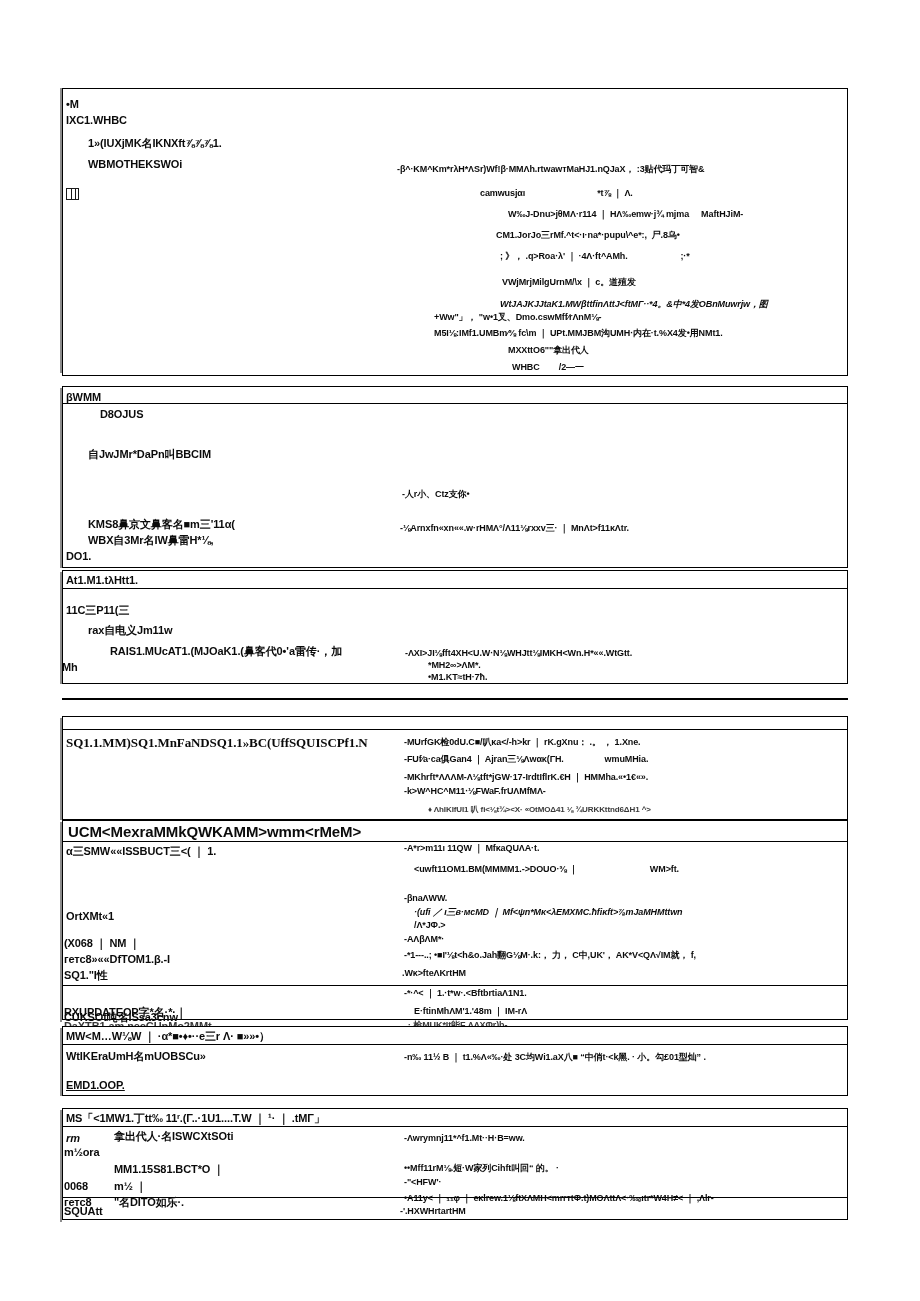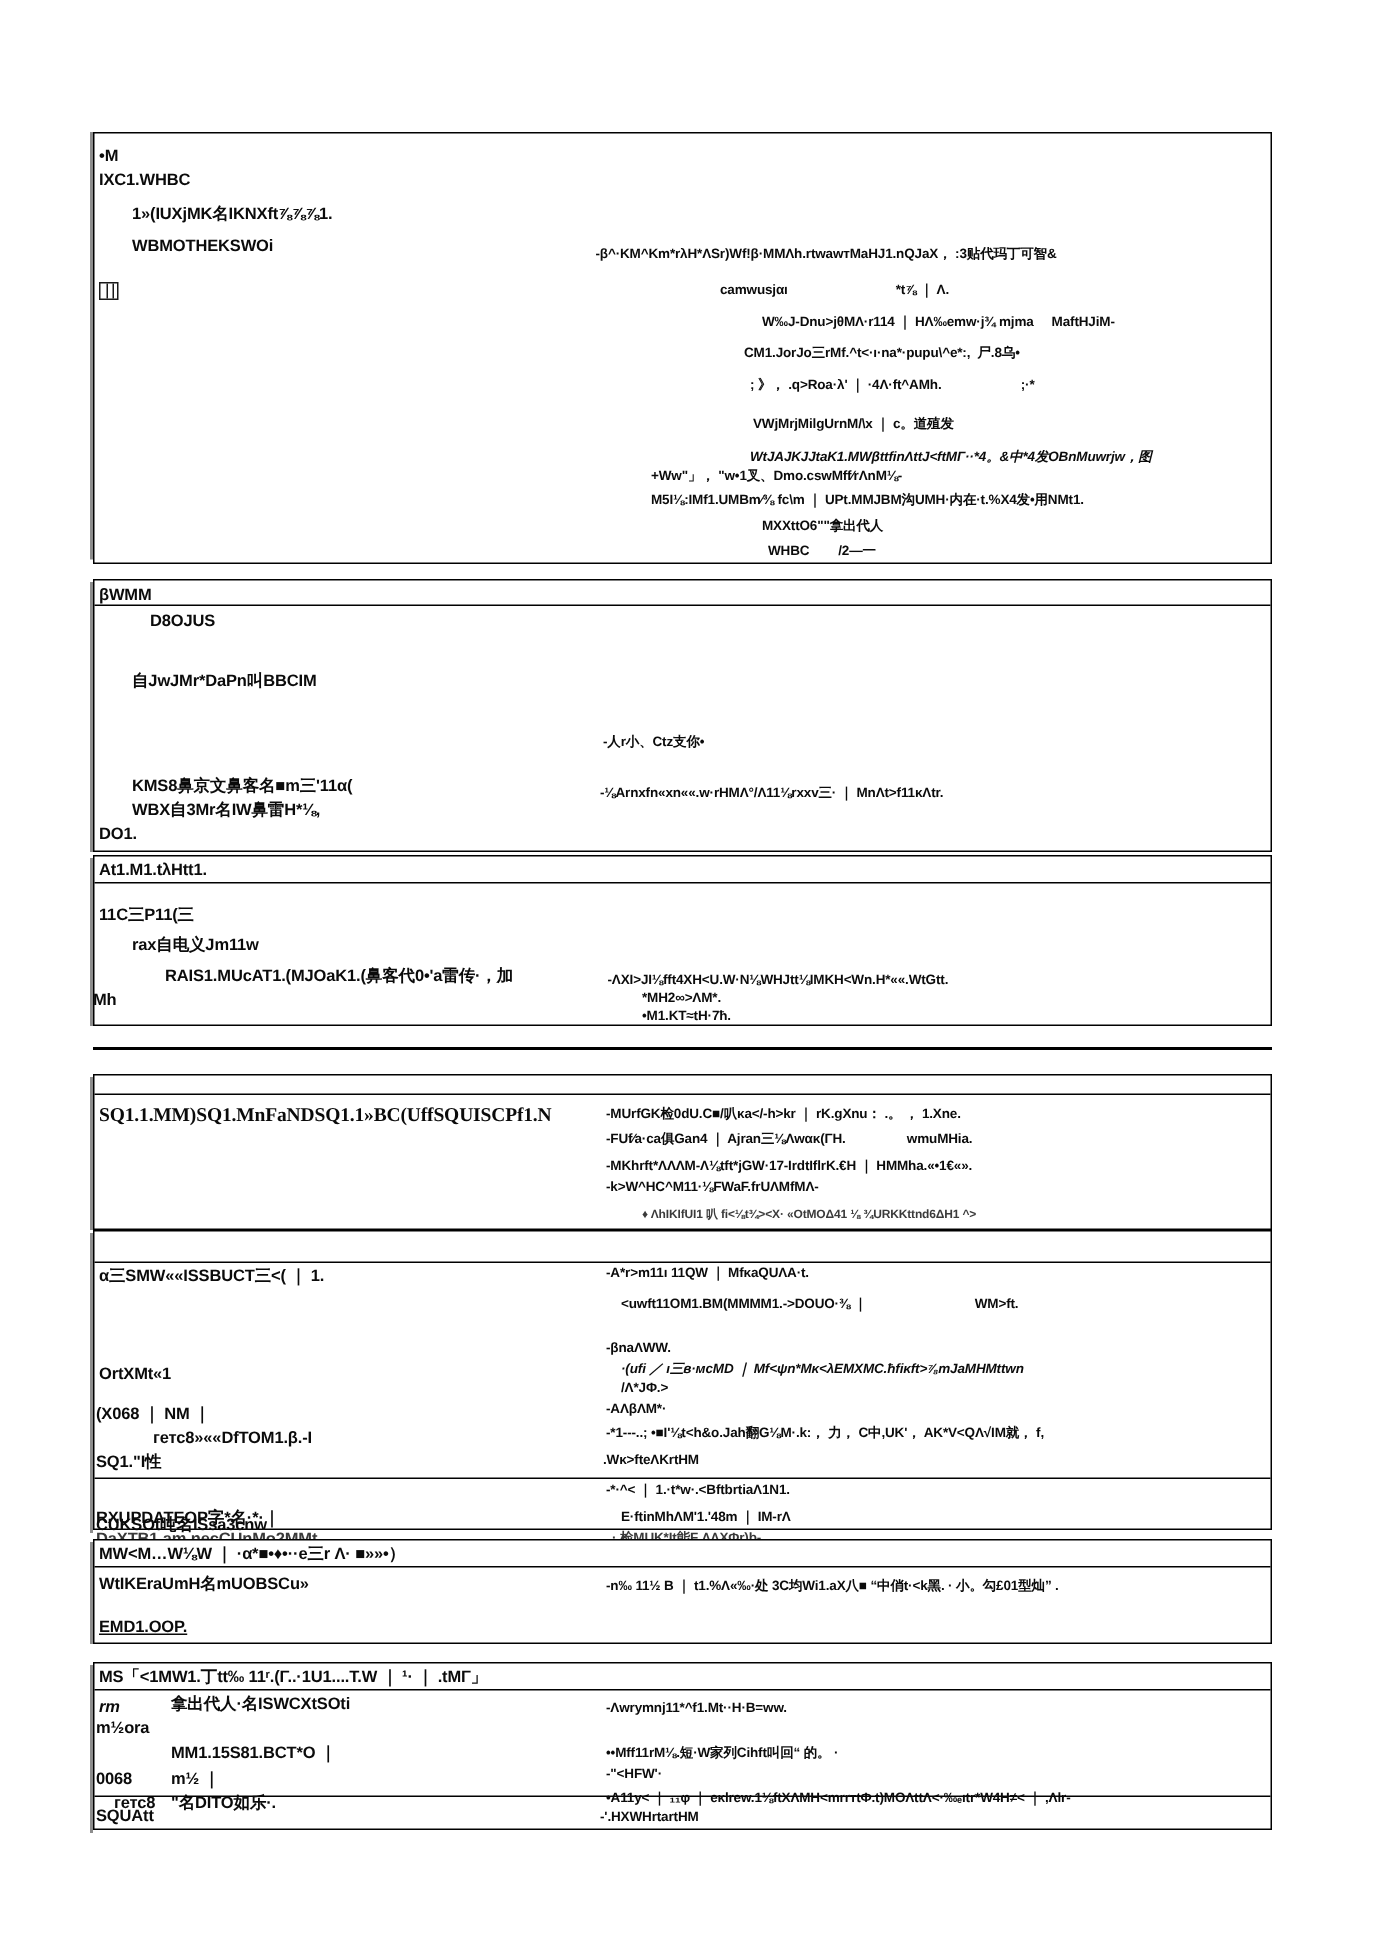--- a/index.html
+++ b/index.html
@@ -148,25 +148,26 @@
   <div class="frag sans small" style="left:404px;top:737px;">-MUrfGK检0dU.C■/叭κa&lt;/-h&gt;kr ｜ rK.gXnu： .。 ， 1.Xne.</div>
   <div class="frag sans small" style="left:404px;top:754px;">-FUf⁄a·ca俱Gan4 ｜ Ajran三⅛Λwακ(ΓH.                 wmuMHia.</div>
   <div class="frag sans small" style="left:404px;top:772px;">-MKhrft*ΛΛΛM-Λ⅛tft*jGW·17-IrdtIflrK.€H ｜ HMMha.«•1€«».</div>
   <div class="frag sans small" style="left:404px;top:786px;">-k&gt;W^HC^M11·⅛FWaF.frUΛMfMΛ-</div>
   <div class="frag sans tiny faded" style="left:428px;top:805px;">♦ ΛhIKIfUI1 叭 fi&lt;⅛t¾&gt;&lt;X· «OtMOΔ41 ⅛ ¾URKKttnd6ΔH1 ^&gt;</div>
 
   <div class="block" style="left:62px;top:820px;width:786px;height:200px;"></div>
   <div class="hr" style="left:63px;top:841px;width:784px;"></div>
   <div class="hr" style="left:63px;top:985px;width:784px;"></div>
 
+  <div class="frag sans xbig" style="left:68px;top:823px;">UCM&lt;MexraMMkQWKAMM&gt;wmm&lt;rMeM&gt;</div>
 
   <div class="frag sans" style="left:66px;top:845px;">α三SMW««ISSBUCT三&lt;( ｜ 1.</div>
   <div class="frag sans" style="left:66px;top:890px;margin-top:20px;">OrtXMt«1</div>
   <div class="frag sans" style="left:64px;top:937px;">(X068 ｜ NM ｜</div>
-  <div class="frag sans" style="left:64px;top:953px;padding-left:38px;">гетс8»««DfTOM1.β.-I</div>
+  <div class="frag sans" style="left:64px;top:953px;">гетс8»««DfTOM1.β.-I</div>
   <div class="frag sans" style="left:64px;top:969px;">SQ1."I性</div>
   <div class="frag sans" style="left:64px;top:1011px;">CUKSOt吨名ISsa3cnw</div>
   <div class="frag sans" style="left:64px;top:1006px;">RXUPDATEOP字*名·*·｜</div>
   <div class="frag sans faded" style="left:64px;top:1020px;">DaXTB1.am.necCUnMo2MMt</div>
 
   <div class="frag sans small" style="left:404px;top:843px;">-A*r&gt;m11ı 11QW ｜ MfκaQUΛA·t.</div>
   <div class="frag sans small" style="left:414px;top:864px;">&lt;uwft11OM1.BM(MMMM1.-&gt;DOUO·⅜ ｜                              WM&gt;ft.</div>
   <div class="frag sans small" style="left:404px;top:893px;">-βnaΛWW.</div>
   <div class="frag sans small ital" style="left:414px;top:907px;">·(ufi ／ ı三в·мсMD ｜ Mf&lt;ψn*Mκ&lt;λЕМХМС.ħfiκft&gt;⅞mJaMHMttwn</div>
   <div class="frag sans small" style="left:414px;top:920px;">/Λ*JΦ.&gt;</div>
@@ -191,21 +192,21 @@
   <div class="hr" style="left:63px;top:1197px;width:784px;"></div>
 
   <div class="frag sans" style="left:66px;top:1112px;">MS「&lt;1MW1.丁tt‰ 11ʳ.(Γ..·1U1....T.W ｜ ¹· ｜ .tMΓ」</div>
 
   <div class="frag sans ital" style="left:66px;top:1132px;">rm</div>
   <div class="frag sans" style="left:64px;top:1146px;">m½ora</div>
   <div class="frag sans" style="left:114px;top:1130px;">拿出代人·名ISWCXtSOti</div>
   <div class="frag sans" style="left:114px;top:1163px;">MM1.15S81.BCT*O ｜</div>
   <div class="frag sans" style="left:64px;top:1180px;">0068</div>
   <div class="frag sans" style="left:114px;top:1180px;">m½ ｜</div>
-  <div class="frag sans" style="left:64px;top:1196px;margin-left:12px;">гетс8</div>
+  <div class="frag sans" style="left:64px;top:1196px;">гетс8</div>
   <div class="frag sans" style="left:114px;top:1196px;">"名DITO如乐·.</div>
   <div class="frag sans" style="left:64px;top:1205px;">SQUAtt</div>
 
   <div class="frag sans small" style="left:404px;top:1133px;">-Λwrymnj11*^f1.Mt··H·B=ww.</div>
   <div class="frag sans small" style="left:404px;top:1163px;">••Mff11rM⅛.短·W家列Cihft叫回“ 的。 ·</div>
   <div class="frag sans small" style="left:404px;top:1177px;">-"&lt;HFW'·</div>
   <div class="frag sans small" style="left:404px;top:1193px;">•A11y&lt; ｜ ₁₁φ ｜ eκlrew.1⅛ftXΛMH&lt;mrrтtΦ.t)MOΛttΛ&lt;·‰ₑıtr*W4H≠&lt; ｜ ,Λlr-</div>
   <div class="frag sans small" style="left:400px;top:1206px;">-'.HXWHrtartHM</div>
 
 </div>

